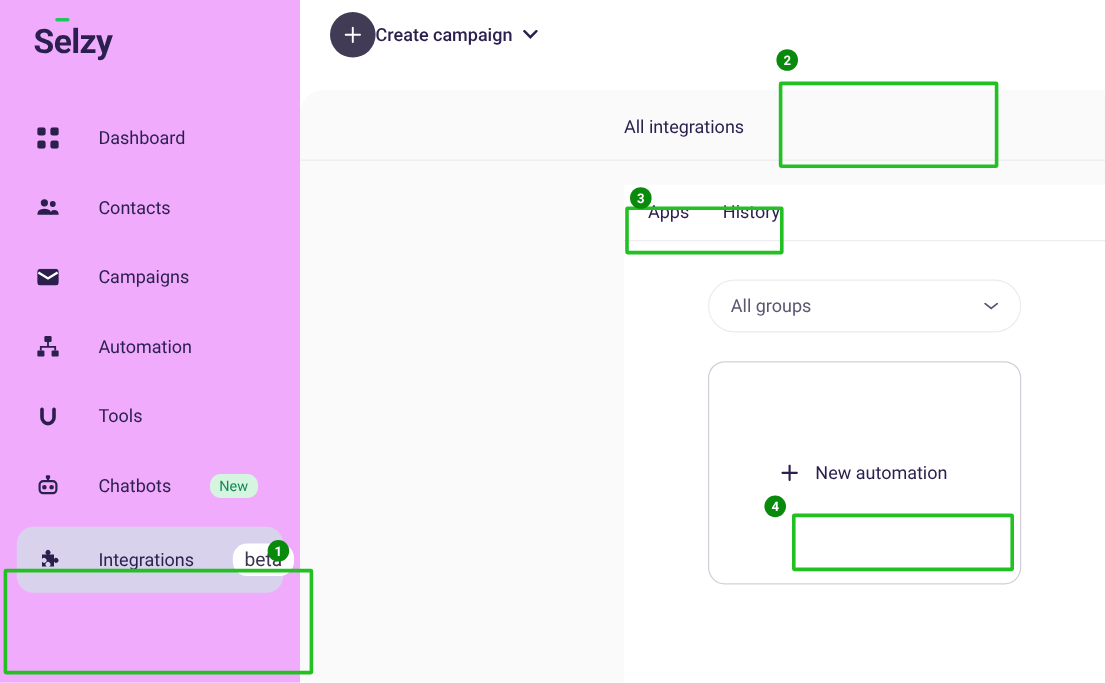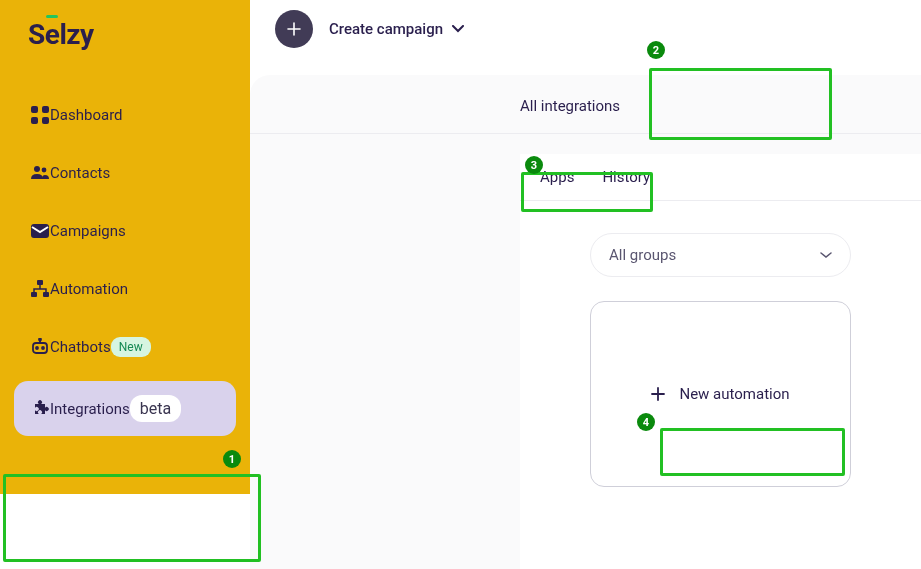--- a/index.html
+++ b/index.html
@@ -1,30 +1,30 @@
 <!DOCTYPE html>
 <html><head>
   <meta charset="utf-8">
   <style>
     * { box-sizing: border-box; margin: 0; padding: 0; font-family: -apple-system, BlinkMacSystemFont, 'Segoe UI', Roboto, sans-serif; }
     body { background: #ffffff; width: 921px; height: 569px; overflow: hidden; position: relative; }
     
-    .sidebar { position: absolute; left: 0; top: 0; width: 250px; height: 494px; background: #eab308; }
+    .sidebar { position: absolute; left: 0; top: 0; width: 250px; height: 569px; background: #f0abfc; }
     .logo { padding: 18px 28px 10px; font-size: 28px; font-weight: 700; color: #2a1f4d; letter-spacing: -0.5px; }
     .logo .e { position: relative; display: inline-block; }
     .logo .e::before { content: ''; position: absolute; top: -3px; left: 1px; right: 1px; height: 3px; background: #22c55e; border-radius: 2px; }
     
     .nav { padding: 30px 14px 0; }
-    .nav-item { display: flex; align-items: center; gap: 0; padding: 14px 16px; border-radius: 14px; cursor: pointer; color: #2a1f4d; font-size: 15px; margin-bottom: 10px; }
+    .nav-item { display: flex; align-items: center; gap: 32px; padding: 14px 16px; border-radius: 14px; cursor: pointer; color: #2a1f4d; font-size: 15px; margin-bottom: 10px; }
     .nav-item.active { background: #d9d2ec; }
     .nav-item .icon { width: 20px; height: 20px; display: flex; align-items: center; justify-content: center; flex-shrink: 0; }
     .nav-badge { background: #d6f5e1; color: #168a55; font-size: 12px; padding: 3px 8px; border-radius: 9px; }
     .nav-badge.beta { background: #ffffff; color: #3a3550; font-size: 16px; padding: 4px 10px; border-radius: 12px; }
     
-    .topbar { position: absolute; left: 275px; top: 10px; display: flex; align-items: center; gap: 16px; }
+    .topbar { position: absolute; left: 275px; top: 10px; display: flex; align-items: center; }
     .plus-btn { width: 38px; height: 38px; border-radius: 50%; background: #413b56; display: flex; align-items: center; justify-content: center; cursor: pointer; }
     .create-label { display: flex; align-items: center; gap: 8px; color: #2a1f4d; font-size: 15px; font-weight: 500; cursor: pointer; }
     
     .main { position: absolute; left: 250px; top: 75px; right: 0; bottom: 0; background: #fafafb; border-top-left-radius: 20px; }
     
     .primary-tabs { display: flex; padding: 22px 0 12px 270px; border-bottom: 1px solid #ececf0; }
     .p-tab { color: #2a1f4d; font-size: 15px; cursor: pointer; padding-bottom: 6px; }
     .p-tab.active { border-bottom: 2px solid #2a1f4d; font-weight: 500; }
     
     .content-panel { margin: 20px 0 0 270px; right: 0; background: #ffffff; min-height: 420px; padding: 0; }
@@ -84,20 +84,28 @@
     <div class="nav-item">
       <span class="icon">
         <svg width="18" height="18" viewBox="0 0 18 18" fill="#2a1f4d">
             <rect x="6" y="0" width="6" height="5" rx="1"></rect>
             <rect x="0" y="12" width="6" height="5" rx="1"></rect>
             <rect x="12" y="12" width="6" height="5" rx="1"></rect>
             <path d="M9 5 V9 M3 12 V9 H15 V12" stroke="#2a1f4d" stroke-width="1.5" fill="none"></path>
           </svg>
       </span>
       <span>Automation</span>
+    </div>
+    <div class="nav-item">
+      <span class="icon">
+        <svg width="18" height="18" viewBox="0 0 18 18" fill="none" stroke="#2a1f4d" stroke-width="3" stroke-linecap="round">
+            <path d="M4 3 V10 A5 5 0 0 0 14 10 V3"></path>
+          </svg>
+      </span>
+      <span>Tools</span>
     </div>
     <div class="nav-item">
       <span class="icon">
         <svg width="18" height="18" viewBox="0 0 18 18" fill="none" stroke="#2a1f4d" stroke-width="1.8">
             <rect x="2" y="5" width="14" height="10" rx="3"></rect>
             <line x1="9" y1="5" x2="9" y2="2"></line>
             <circle cx="9" cy="1.5" r="1" fill="#2a1f4d"></circle>
             <circle cx="6" cy="10" r="1" fill="#2a1f4d"></circle>
             <circle cx="12" cy="10" r="1" fill="#2a1f4d"></circle>
           </svg>

